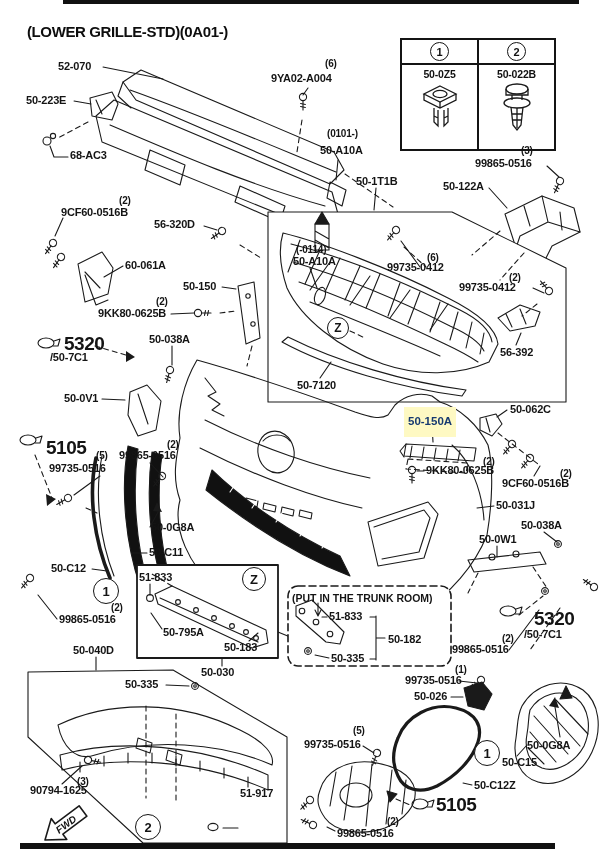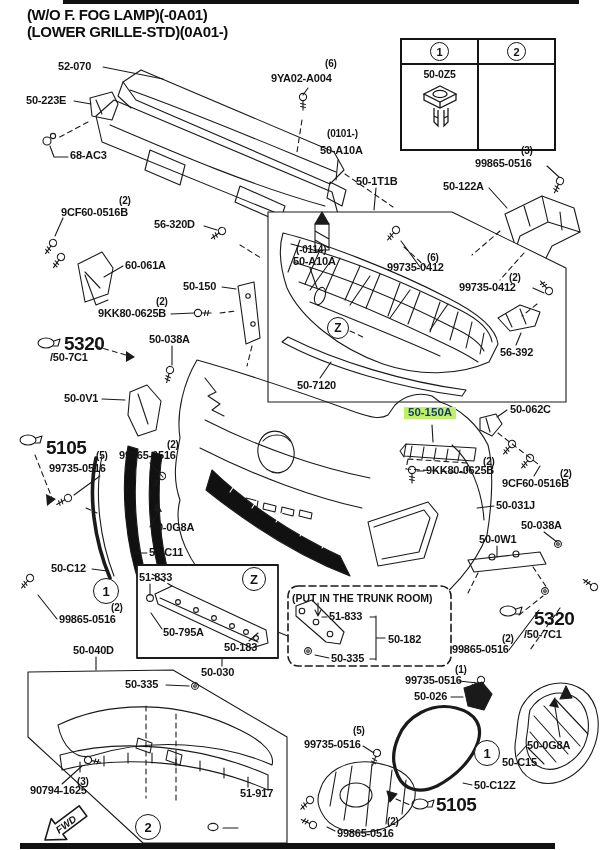--- a/index.html
+++ b/index.html
@@ -8,22 +8,22 @@
   svg.art{position:absolute;left:0;top:0;z-index:1;}
   .lbl{position:absolute;z-index:3;font:bold 11px "Liberation Sans",sans-serif;
        color:#141414;white-space:nowrap;letter-spacing:-0.2px;line-height:1;}
   .q{font-size:10px;}
   .big{font-size:19px;letter-spacing:-0.5px;}
   .ttl{position:absolute;z-index:3;font:bold 15px "Liberation Sans",sans-serif;
        color:#0d0d0d;white-space:nowrap;letter-spacing:-0.4px;line-height:1.15;}
   .circ{position:absolute;z-index:3;border:1.7px solid #141414;border-radius:50%;
         background:#fff;display:flex;align-items:center;justify-content:center;
         font:bold 13px "Liberation Sans",sans-serif;color:#141414;box-sizing:border-box;}
-  .hl{position:absolute;z-index:4;background:#bef264;color:#173a70;
-      font:bold 11.5px "Liberation Sans",sans-serif;padding:0 4px;line-height:1;}
+  .hl{position:absolute;z-index:4;background:#fef9c3;color:#173a70;
+      font:bold 11.5px "Liberation Sans",sans-serif;padding:9px 4px;line-height:1;}
   .note{position:absolute;z-index:3;font:bold 10.5px "Liberation Sans",sans-serif;
         white-space:nowrap;color:#141414;}
   
   .ftable{position:absolute;left:400px;top:38px;width:152px;height:109px;z-index:3;
           border:2px solid #141414;background:#fff;display:flex;}
   .fcol{flex:1;display:flex;flex-direction:column;}
   .fcol+.fcol{border-left:2px solid #141414;}
   .fhead{height:23px;border-bottom:2px solid #141414;display:flex;align-items:center;justify-content:center;}
   .fhead .hc{width:17px;height:17px;border:1.5px solid #141414;border-radius:50%;
              display:flex;align-items:center;justify-content:center;
@@ -239,41 +239,49 @@
     <path d="M35,455 L52,498 M86,508 L97,513 M172,586 L152,574"></path>
     <path d="M146,706 L146,798 M176,714 L176,804 M396,799 L410,805"></path>
   </g>
   <g fill="#1a1a1a" stroke="none">
     <path d="M126,351 L135,357 L126,362 Z M46,494 L56,499 L47,506 Z M153,511 L162,512 L157,502 Z M549,706 L559,708 L555,697 Z"></path>
   </g>
 
   <rect x="20" y="843" width="535" height="6" fill="#111" stroke="none"></rect>
 </svg>
 
-<div class="ttl" style="left:27px;top:6px">(W/O F. FOG LAMP)(-0A01)</div>
 <div class="ttl" style="left:27px;top:23px">(LOWER GRILLE-STD)(0A01-)</div>
 
 <div class="ftable">
   <div class="fcol">
     <div class="fhead">
       <span class="hc">1</span>
     </div>
     <div class="fbody">
       <span class="fpart">50-0Z5</span>
       <svg width="44" height="54" viewBox="0 0 44 54" fill="none" stroke="#1a1a1a" stroke-width="1.3">
         <path d="M22,6 L38,14 L22,22 L6,14 Z"></path>
         <ellipse cx="22" cy="14" rx="7" ry="3.6"></ellipse>
         <path d="M6,14 L6,20 L22,28 L38,20 L38,14 M22,22 L22,28"></path>
         <path d="M16,28 L16,42 L20,46 L20,30 M26,30 L26,46 L30,42 L30,28 M16,36 L20,38 M26,38 L30,36"></path>
       </svg>
     </div>
   </div>
   <div class="fcol">
     <div class="fhead">
       <span class="hc">2</span>
+    </div>
+    <div class="fbody">
+      <span class="fpart">50-022B</span>
+      <svg width="40" height="56" viewBox="0 0 40 56" fill="none" stroke="#1a1a1a" stroke-width="1.3">
+        <ellipse cx="20" cy="9" rx="11" ry="5"></ellipse>
+        <path d="M9,9 L9,15 L31,15 L31,9 M15,15 L15,20 M25,15 L25,20"></path>
+        <ellipse cx="20" cy="23" rx="13" ry="5"></ellipse>
+        <path d="M14,27 L16,45 L20,50 L24,45 L26,27 M20,28 L20,48 M15,34 L25,34 M16,40 L24,40"></path>
+      </svg>
     </div>
   </div>
 </div>
 
 <div class="lbl" style="left:58px;top:61px">52-070</div>
 <div class="lbl q" style="left:325px;top:59px">(6)</div>
 <div class="lbl" style="left:271px;top:73px">9YA02-A004</div>
 <div class="lbl" style="left:26px;top:95px">50-223E</div>
 <div class="lbl" style="left:70px;top:150px">68-AC3</div>
 <div class="lbl q" style="left:119px;top:196px">(2)</div>

